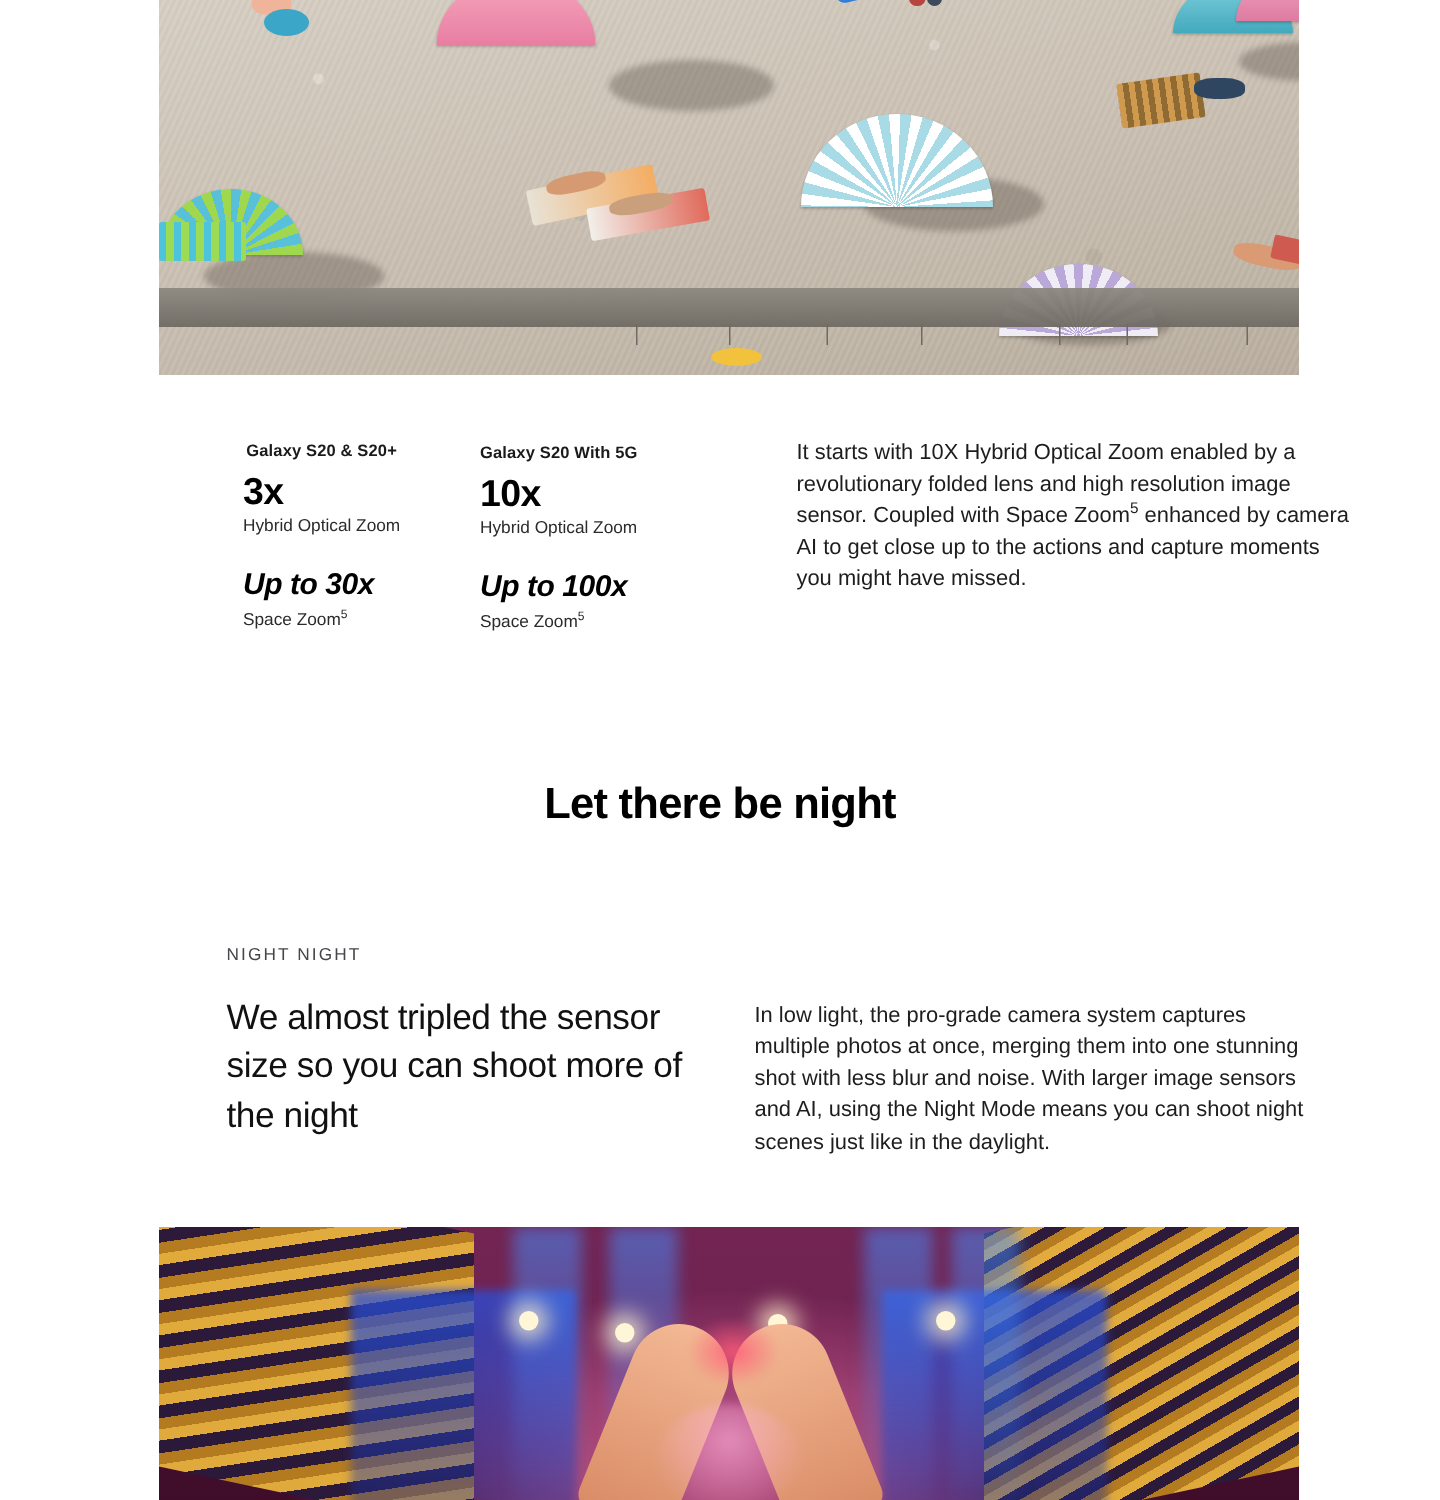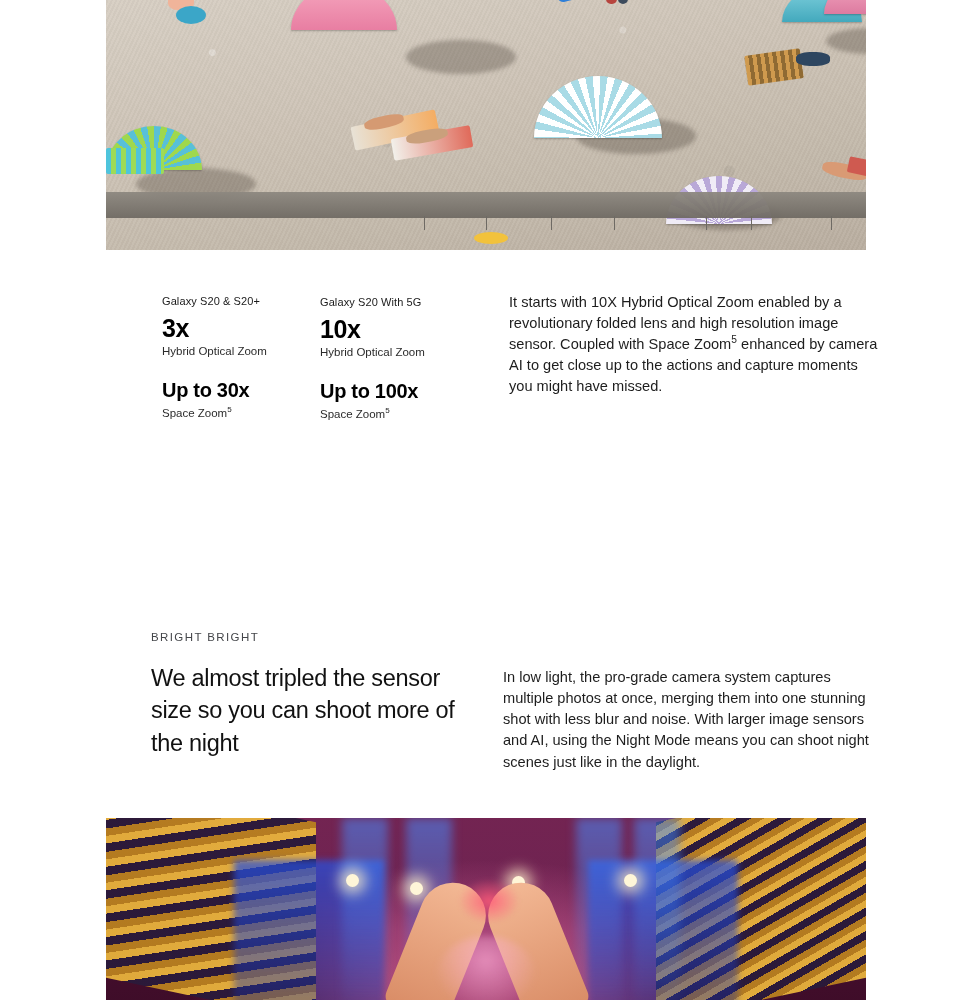--- a/index.html
+++ b/index.html
@@ -58,39 +58,40 @@
   }
   .person {
     position:absolute; border-radius:40%;
   }
   .towel { position:absolute; border-radius:2px; }
 
   
   .specs { position: absolute; left: 0; top: 283px; width: 960px; }
   .spec-col { position: absolute; }
   .spec-eyebrow {
-    font-size: 11px; font-weight: 400; color: #1a1a1a; letter-spacing: .1px;
+    font-size: 11px; font-weight: 700; color: #1a1a1a; letter-spacing: .1px;
     margin-bottom: 8px;
+    text-align: center;
   }
   .spec-big {
     font-size: 25px; font-weight: 700; color: #000; line-height: 1.05;
     letter-spacing: -.4px;
   }
   .spec-sub {
     font-size: 11.5px; color: #2b2b2b; margin-top: 4px;
   }
   .spec-gap { height: 22px; }
   .spec-big2 {
-    font-size: 20px; font-weight: 700; color: #000; letter-spacing: -.3px;
+    font-size: 20px; font-weight: 700; color: #000; letter-spacing: -.3px; font-style: italic;
   }
   .spec-sub2 { font-size: 11.5px; color: #2b2b2b; margin-top: 3px; }
   sup { font-size: 70%; }
 
   .zoom-copy {
-    position: absolute; left: 509px; top: 292px; width: 370px;
+    position: absolute; left: 531px; top: 292px; width: 370px;
     font-size: 14.6px; line-height: 1.42; color: #1d1d1d;
   }
   .zoom-note {
     position: absolute; left: 503px; top: 410px; width: 370px;
     font-size: 10.5px; color: #4a4a4a;
   }
 
   
   .night-title {
     position: absolute; left: 0; top: 520px; width: 960px;
@@ -223,22 +224,23 @@
       <div class="spec-big2">Up to 100x</div>
       <div class="spec-sub2"><span>Space Zoom</span><sup>5</sup></div>
     </div>
   </div>
 
   <div class="zoom-copy">
     <span>It starts with 10X Hybrid Optical Zoom enabled by a revolutionary folded lens and high resolution image sensor. Coupled with Space Zoom</span><sup>5</sup><span> enhanced by camera AI to get close up to the actions and capture moments you might have missed.</span>
   </div>
 
 
-
-  <div class="eyebrow-bright">BRIGHT BRIGHT</div>
+  <div class="night-title">Let there be night</div>
+
+  <div class="eyebrow-bright">NIGHT NIGHT</div>
   <div class="bright-head">We almost tripled the sensor size so you can shoot more of the night</div>
   <div class="bright-copy">In low light, the pro-grade camera system captures multiple photos at once, merging them into one stunning shot with less blur and noise. With larger image sensors and AI, using the Night Mode means you can shoot night scenes just like in the daylight.</div>
 
   <div class="concert">
     <div class="concert-bg"></div>
 
     <div class="side-stand side-left"></div>
     <div class="side-stand side-right"></div>
 
     <div class="blue-band" style="left:128px;"></div>

